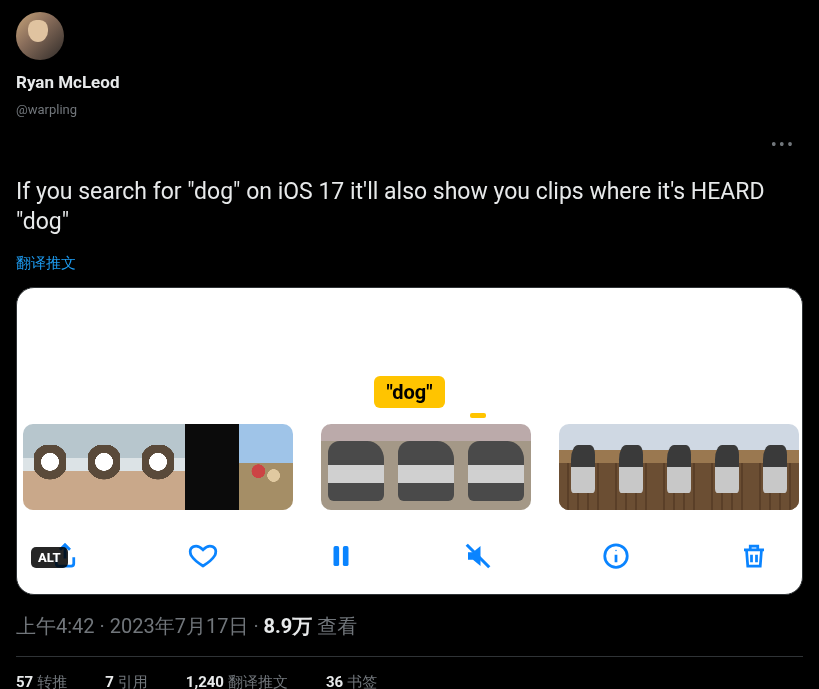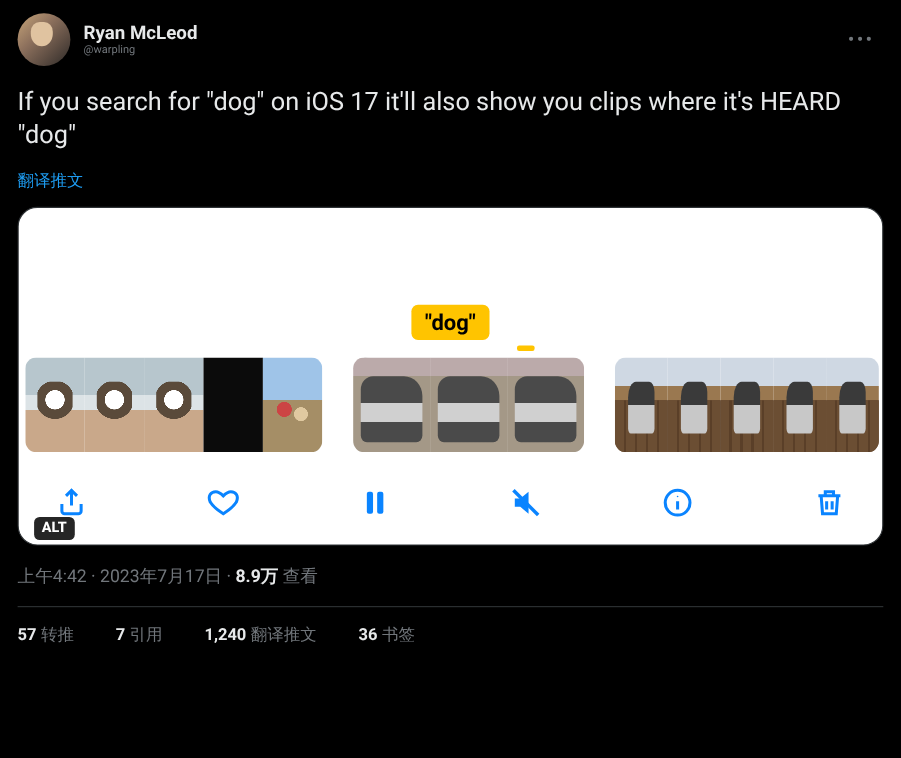--- a/index.html
+++ b/index.html
@@ -9,39 +9,40 @@
     font-family: -apple-system, BlinkMacSystemFont, "Segoe UI", Roboto, Helvetica, Arial, sans-serif;
     width: 819px;
     height: 689px;
     overflow: hidden;
   }
   .tweet {
     padding: 12px 16px;
   }
   .header {
     display: flex;
-    align-items: center;
+    align-items: flex-start;
     gap: 12px;
+    flex-direction: column;
   }
   .avatar {
     width: 48px; height: 48px; border-radius: 50%;
     background: linear-gradient(135deg, #c9a67a 0%, #8b6f5c 40%, #2e2a28 100%);
     flex-shrink: 0;
     position: relative;
     overflow: hidden;
   }
   .avatar::after{
     content:"";
     position:absolute; left:12px; top:8px; width:20px; height:22px;
     background: #e0c3a0;
     border-radius: 40% 40% 50% 50%;
   }
   .name-col { display:flex; flex-direction:column; line-height:1.2; }
   .display-name { font-weight:700; font-size:17px; color:#e7e9ea; }
-  .handle { font-size:10px; color:#71767b; }
+  .handle { font-size:13px; color:#71767b;margin-top:10px; }
   .more {
     margin-left:auto;
     color:#71767b;
     font-size:18px;
     letter-spacing:2px;
     padding:4px 8px;
     cursor:pointer;
   }
   .body-text {
     margin-top: 18px;
@@ -121,32 +122,32 @@
   .tool {
     width:36px; height:36px;
     display:flex; align-items:center; justify-content:center;
     color:#0a84ff;
     cursor:pointer;
   }
   .tool svg { width:30px; height:30px; stroke:#0a84ff; fill:none; stroke-width:2.2; }
   .tool.fill svg { fill:#0a84ff; stroke:none; }
   .alt-badge {
     position:absolute;
-    left:14px; bottom:4px;
+    left:14px; bottom:26px;
     background:rgba(0,0,0,0.85);
     color:#fff;
     font-size:13px;
     font-weight:800;
     padding:3px 7px;
     border-radius:5px;
     cursor:pointer;
   }
   .meta {
     margin-top: 18px;
-    font-size:16px;
+    font-size:20px;
     color:#71767b;
   }
   .meta .views-count { color:#e7e9ea; font-weight:700; }
   .divider { border:none; border-top:1px solid #2f3336; margin:16px 0; }
   .stats {
     display:flex;
     gap: 38px;
     font-size:15px;
     color:#71767b;
   }

